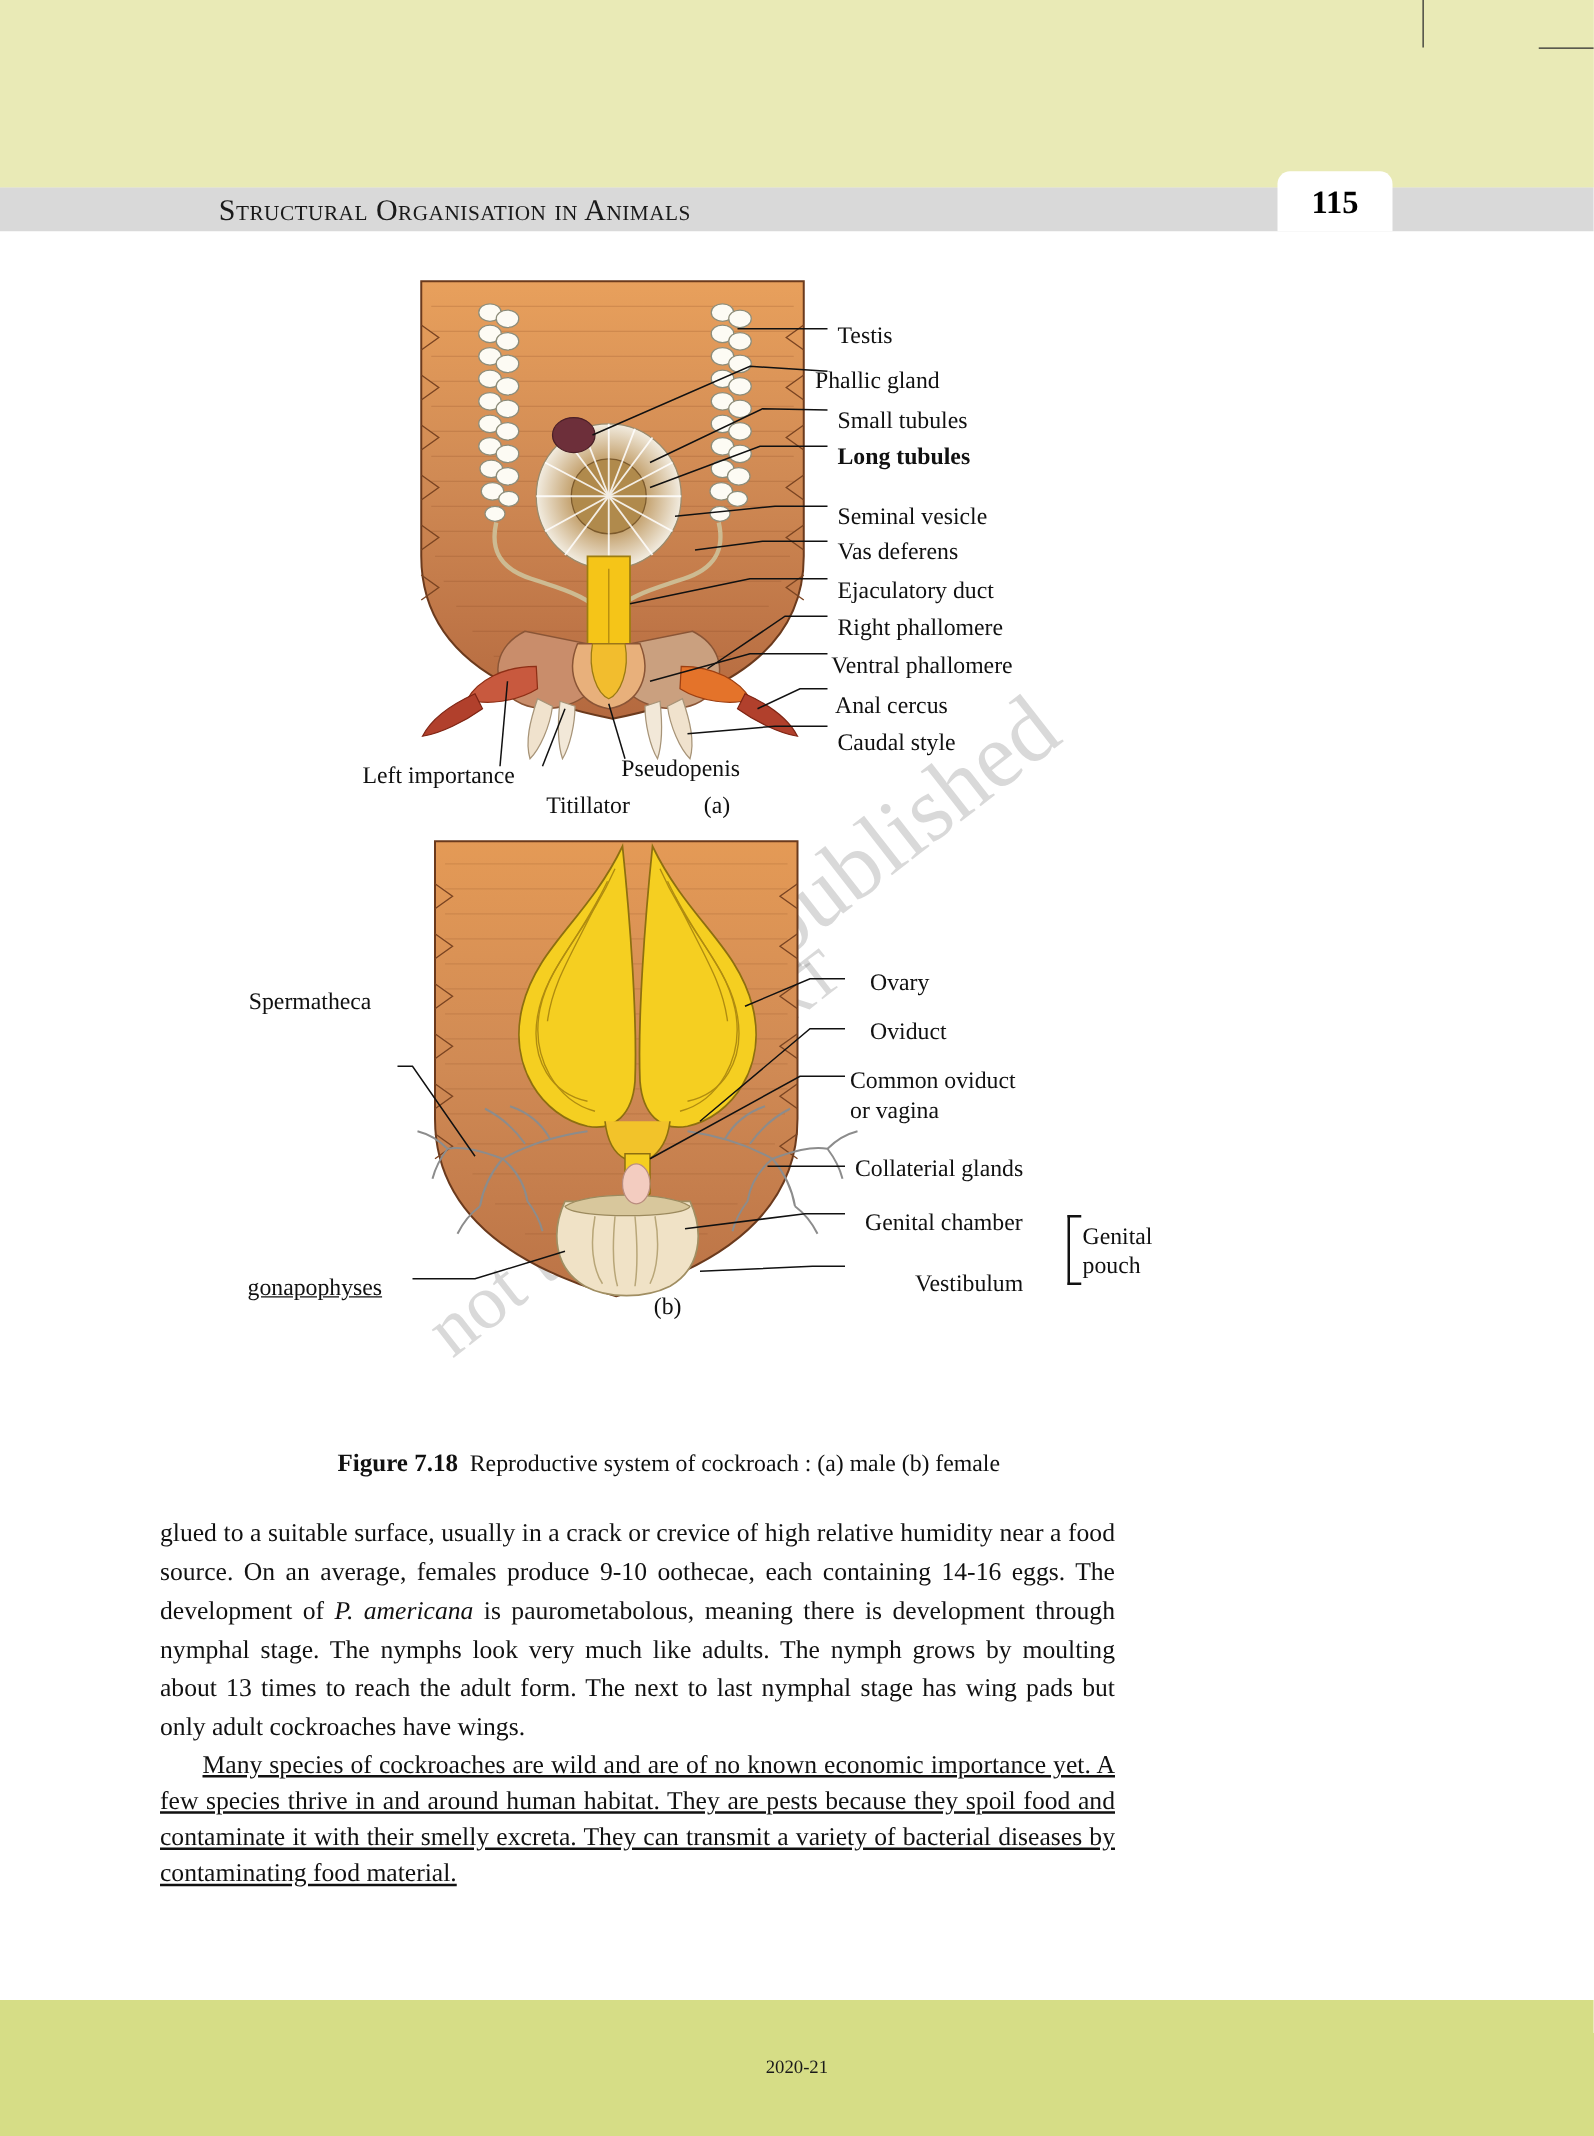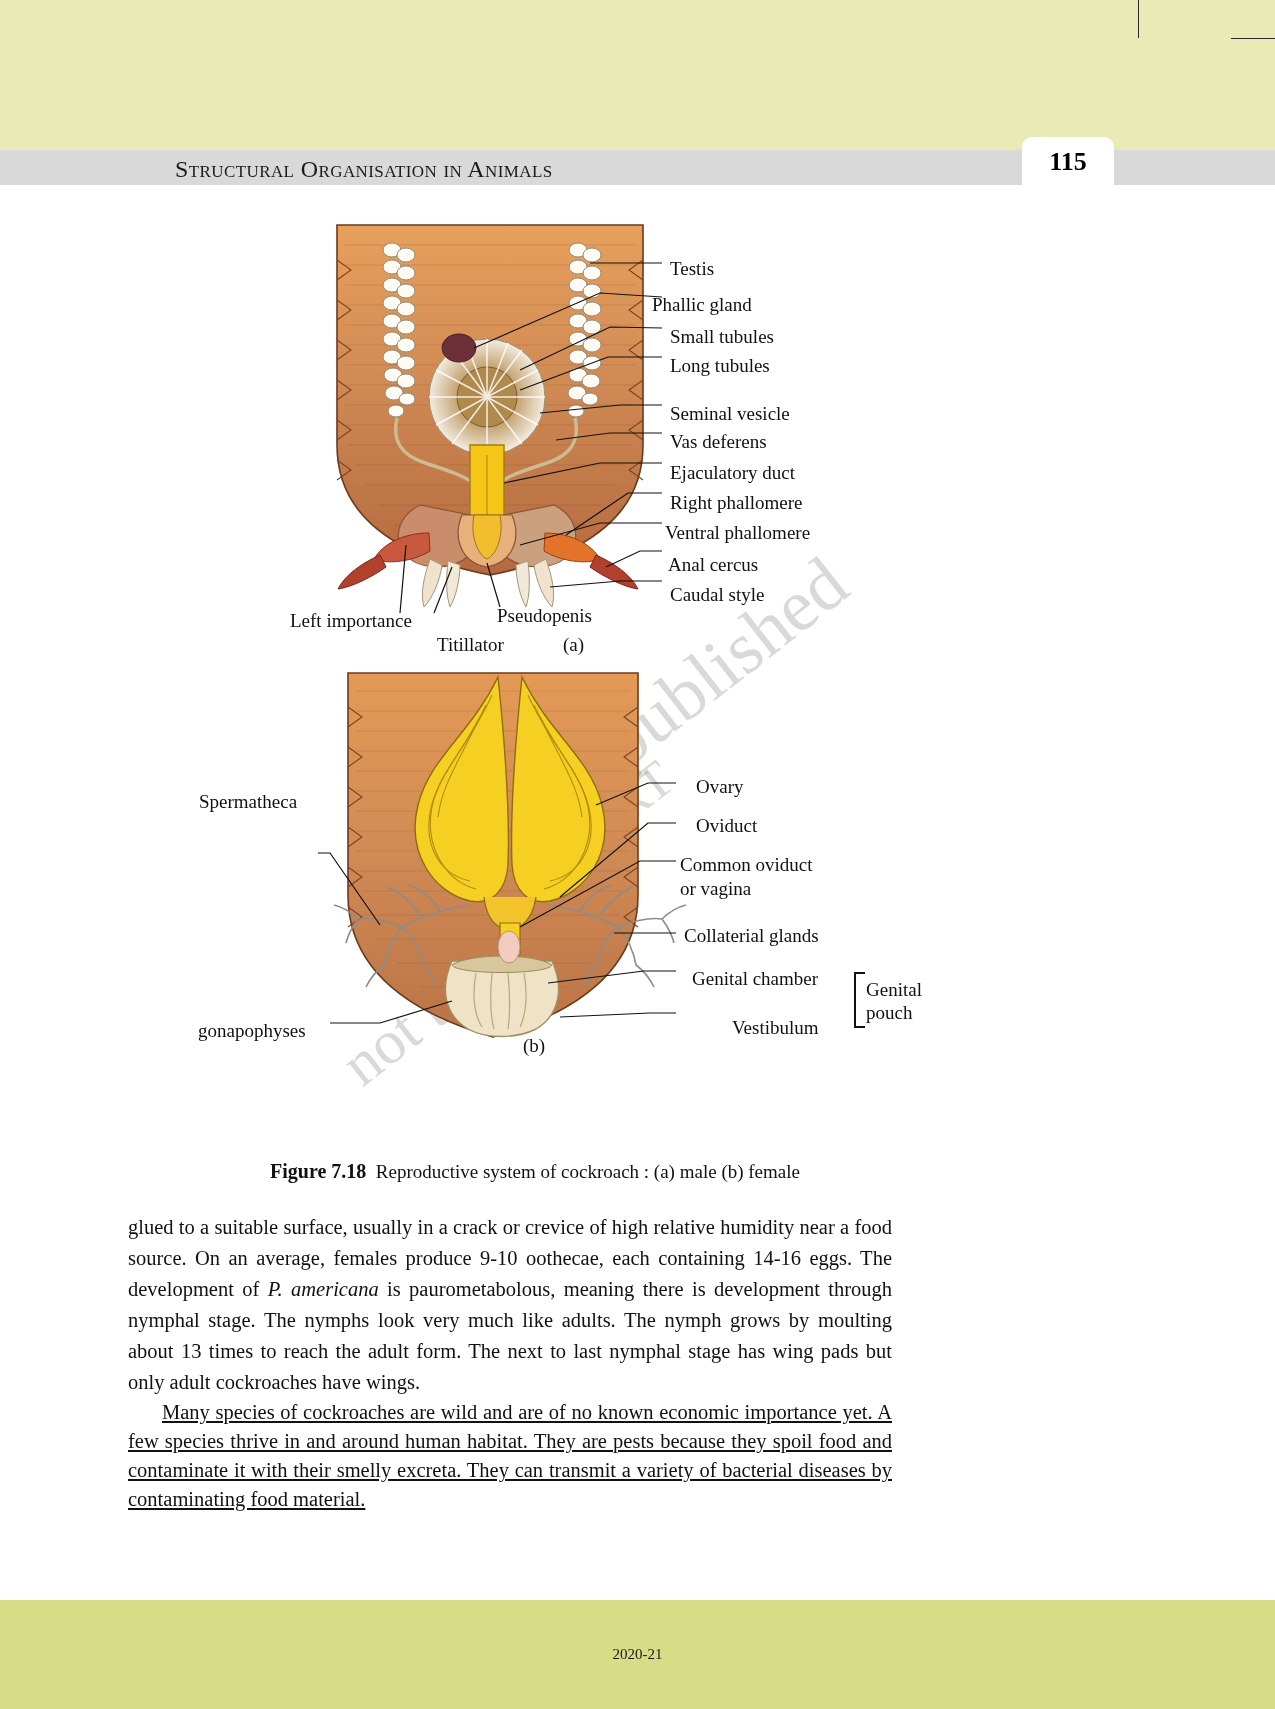--- a/index.html
+++ b/index.html
@@ -287,21 +287,21 @@
 
       <path d="M406,330 L400,398"></path>
       <path d="M452,352 L434,398"></path>
       <path d="M487,348 L500,392"></path>
     </g>
   </svg>
 
   <div class="fig-label" style="left:670px; top:258px;">Testis</div>
   <div class="fig-label" style="left:652px; top:294px;">Phallic gland</div>
   <div class="fig-label" style="left:670px; top:326px;">Small tubules</div>
-  <div class="fig-label" style="left:670px; top:355px;">Long tubules</div>
+  <div class="fig-label" style="left:670px; top:355px;font-weight:bold;">Long tubules</div>
   <div class="fig-label" style="left:670px; top:403px;">Seminal vesicle</div>
   <div class="fig-label" style="left:670px; top:431px;">Vas deferens</div>
   <div class="fig-label" style="left:670px; top:462px;">Ejaculatory duct</div>
   <div class="fig-label" style="left:670px; top:492px;">Right phallomere</div>
   <div class="fig-label" style="left:665px; top:522px;">Ventral phallomere</div>
   <div class="fig-label" style="left:668px; top:554px;">Anal cercus</div>
   <div class="fig-label" style="left:670px; top:584px;">Caudal style</div>
   <div class="fig-label" style="left:290px; top:610px;">Left importance</div>
   <div class="fig-label" style="left:497px; top:605px;">Pseudopenis</div>
   <div class="fig-label" style="left:437px; top:634px;">Titillator</div>
@@ -404,21 +404,21 @@
   </svg>
 
   <div class="fig-label" style="left:696px; top:776px;">Ovary</div>
   <div class="fig-label" style="left:696px; top:815px;">Oviduct</div>
   <div class="fig-label" style="left:680px; top:854px;">Common oviduct</div>
   <div class="fig-label" style="left:680px; top:878px;">or vagina</div>
   <div class="fig-label" style="left:684px; top:925px;">Collaterial glands</div>
   <div class="fig-label" style="left:692px; top:968px;">Genital chamber</div>
   <div class="fig-label" style="left:696px; top:1017px;margin-left:36px;">Vestibulum</div>
   <div class="fig-label" style="left:199px; top:791px;">Spermatheca</div>
-  <div class="fig-label" style="left:198px; top:1020px;">gonapophyses</div>
+  <div class="fig-label" style="left:198px; top:1020px;text-decoration:underline;">gonapophyses</div>
   <div class="fig-sub" style="left:523px; top:1035px;">(b)</div>
 
   <div class="bracket" style="left:854px; top:972px; height:52px;"></div>
   <div class="fig-label" style="left:866px; top:979px;">Genital</div>
   <div class="fig-label" style="left:866px; top:1002px;">pouch</div>
 
   <div class="caption">
     <b>Figure 7.18</b>&nbsp;&nbsp;<span>Reproductive system of cockroach :   (a) male   (b) female</span>
   </div>
 </div>

